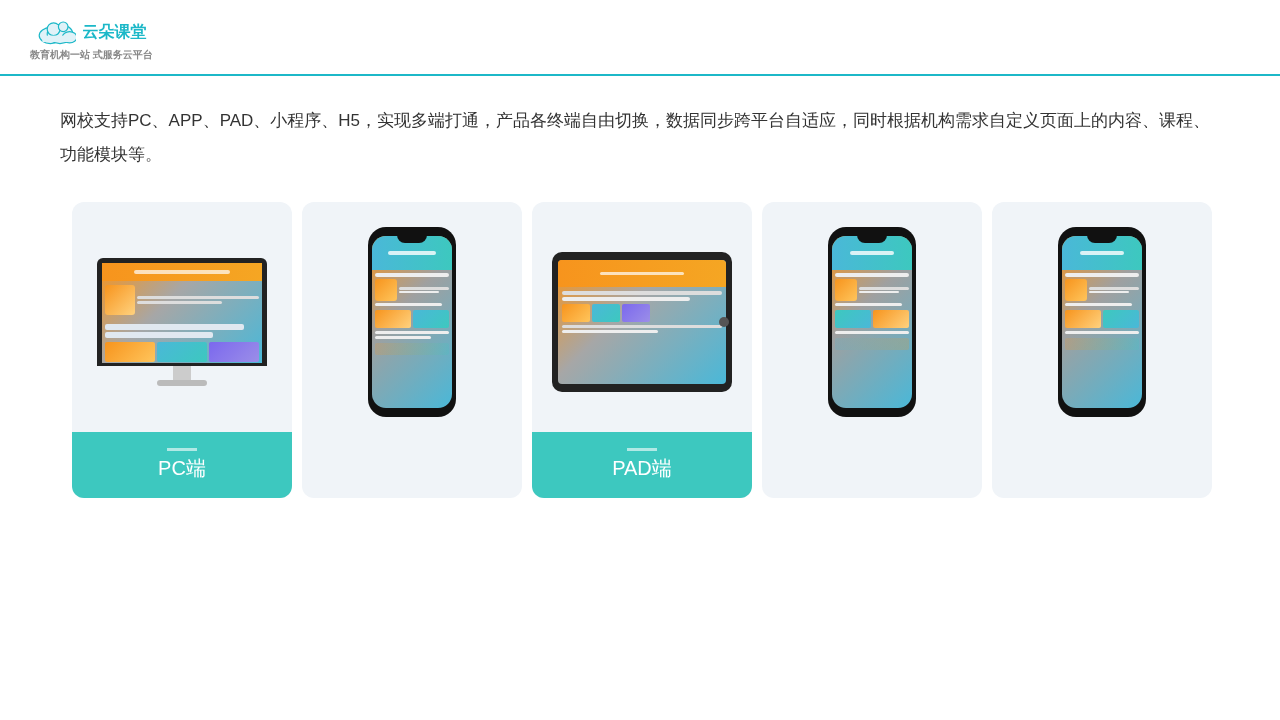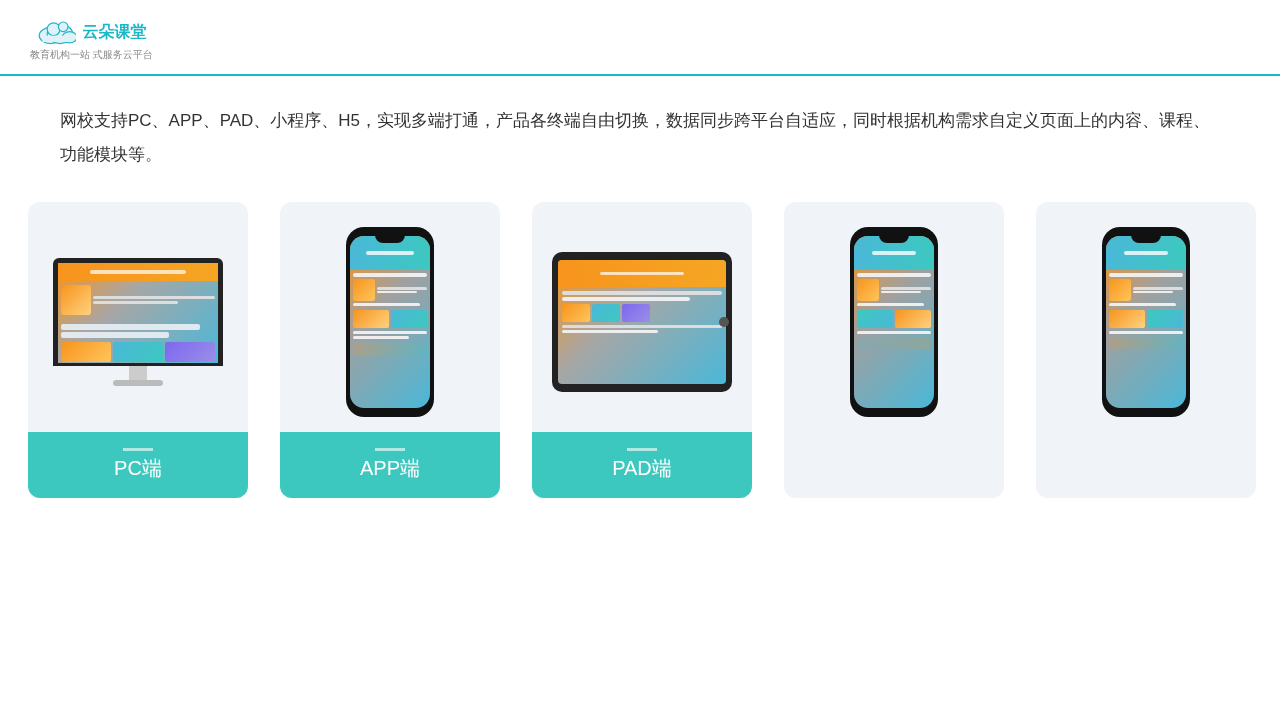--- a/index.html
+++ b/index.html
@@ -54,34 +54,35 @@
     .brand-name {
       font-size: 16px;
       color: #1cb8c8;
       font-weight: bold;
     }
     .brand-sub {
       font-size: 10px;
       color: #888;
       text-align: center;
       margin-top: 2px;
+      font-weight: bold;
     }
 
     
     .description {
       padding: 28px 60px 20px 60px;
       font-size: 17px;
       color: #333;
       line-height: 2;
     }
 
     
     .cards-container {
       display: flex;
-      gap: 32px;
+      gap: 10px;
       padding: 10px 40px 20px 44px;
       justify-content: center;
     }
 
     .card {
       background: #f0f4f8;
       border-radius: 12px;
       width: 220px;
       display: flex;
       flex-direction: column;
@@ -388,21 +389,20 @@
                 </div>
                 <div style="height:3px;background:#eee;border-radius:2px;margin-top:1px;"></div>
                 <div style="height:3px;background:#eee;border-radius:2px;width:75%;"></div>
                 <div style="height:12px;background:linear-gradient(90deg,#f7941d33,#3dc8bf33);border-radius:2px;margin-top:2px;"></div>
               </div>
             </div>
           </div>
         </div>
       </div>
     </div>
-    <div class="card-label label-bar">APP端</div>
   </div>
 
   <div class="card">
     <div class="card-image-area">
       <div class="tablet tablet-landscape">
         <div class="tablet-outer" style="width:180px;height:140px;">
           <div class="tablet-screen" style="width:168px;height:124px;">
             <div class="screen-sim">
               <div class="screen-top-bar" style="height:22%;background:linear-gradient(90deg,#f7941d,#f5a623);">
                 <div style="width:50%;height:3px;background:rgba(255,255,255,0.7);border-radius:2px;"></div>

